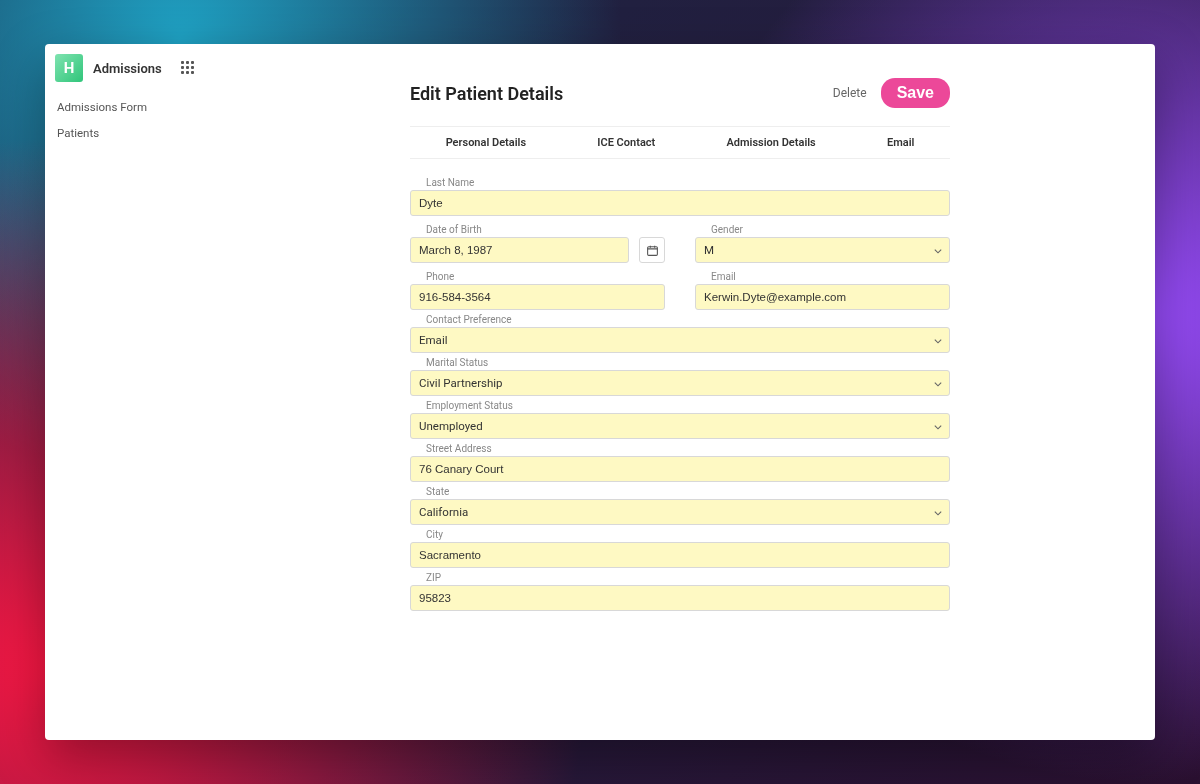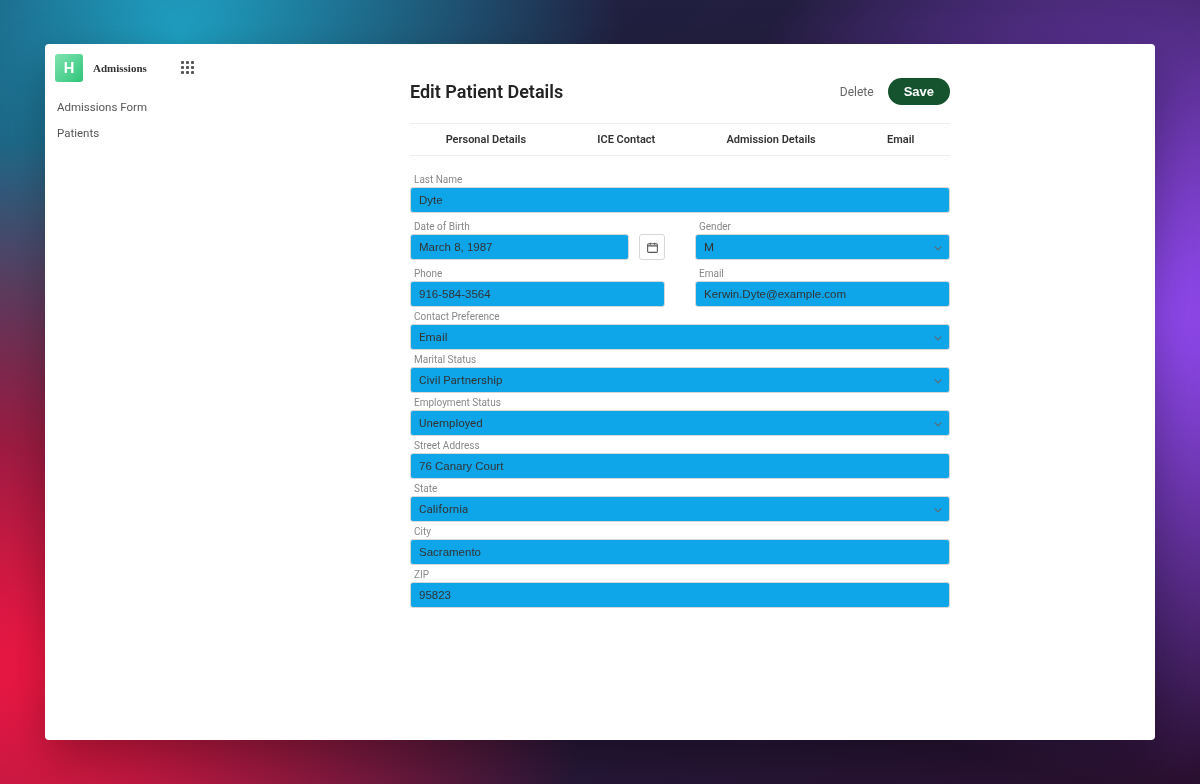--- a/index.html
+++ b/index.html
@@ -17,44 +17,44 @@
     box-shadow: 0 18px 50px rgba(0,0,0,0.35);
     display: flex; overflow: hidden; color: #333;
   }
   .sidebar { width: 160px; flex: 0 0 160px; padding: 10px 0 0 0; }
   .brand-row { display: flex; align-items: center; gap: 10px; padding: 0 10px 12px 10px; }
   .logo {
     width: 28px; height: 28px; background: linear-gradient(135deg,#7fe3b0,#30c57a);
     border-radius: 3px; display:flex; align-items:center; justify-content:center;
     color:#fff; font-weight:700; font-size:15px;
   }
-  .brand-title { font-weight:600; font-size:11px; color:#333;font-family:Liberation Serif, serif; }
+  .brand-title { font-weight:600; font-size:13px; color:#333; }
   .apps-icon { margin-left:auto; width:14px; height:14px; display:grid; grid-template-columns:repeat(3,3px); grid-template-rows:repeat(3,3px); gap:2px; cursor:pointer; }
   .apps-icon span { background:#555; border-radius:1px; }
   .nav-item { font-size:11.5px; color:#555; padding:6px 12px; cursor:pointer; }
 
   .main { flex:1; padding: 34px 40px 20px 40px; display:flex; justify-content:center; }
   .form-wrap { width: 540px; }
   .header-row { display:flex; align-items:center; margin-bottom:18px; }
   .page-title { font-size:18px; font-weight:600; color:#222; }
   .header-actions { margin-left:auto; display:flex; align-items:center; gap:14px; }
   .delete-link { font-size:12px; color:#666; cursor:pointer;text-align:right; }
-  .save-btn { background:#14532d; color:#fff; border:none; border-radius:14px; padding:6px 16px; font-size:13px; font-weight:600; cursor:pointer; }
+  .save-btn { background:#ec4899; color:#fff; border:none; border-radius:14px; padding:6px 16px; font-size:16px; font-weight:600; cursor:pointer; }
 
   .tabs { display:flex; border-top:1px solid #eee; border-bottom:1px solid #eee; }
   .tab { flex:1 1 auto; text-align:center; font-size:11px; font-weight:600; color:#333; padding:9px 4px; cursor:pointer; white-space:nowrap; }
 
   .form-body { padding-top:10px; }
   .row { display:flex; gap:30px; }
   .col { flex:1; }
   .field { margin-top:4px; }
-  .label { font-size:10px; color:#888; display:block; margin:4px 0 2px 4px; }
+  .label { font-size:10px; color:#888; display:block; margin:4px 0 2px 16px; }
   .control {
     width:100%; height:26px; border:1px solid #d8d8d8; border-radius:3px;
-    padding:0 8px; font-size:11.5px; color:#333; background:#0ea5e9; outline:none;
+    padding:0 8px; font-size:11.5px; color:#333; background:#fef9c3; outline:none;
     display:flex; align-items:center;
   }
   input.control { }
   .select { position:relative; }
   .select .control { padding-right:24px; cursor:pointer; }
   .chevron {
     position:absolute; right:8px; top:50%; transform:translateY(-35%);
     width:8px; height:8px; pointer-events:none;
   }
   .chevron svg { width:8px; height:8px; display:block; }

